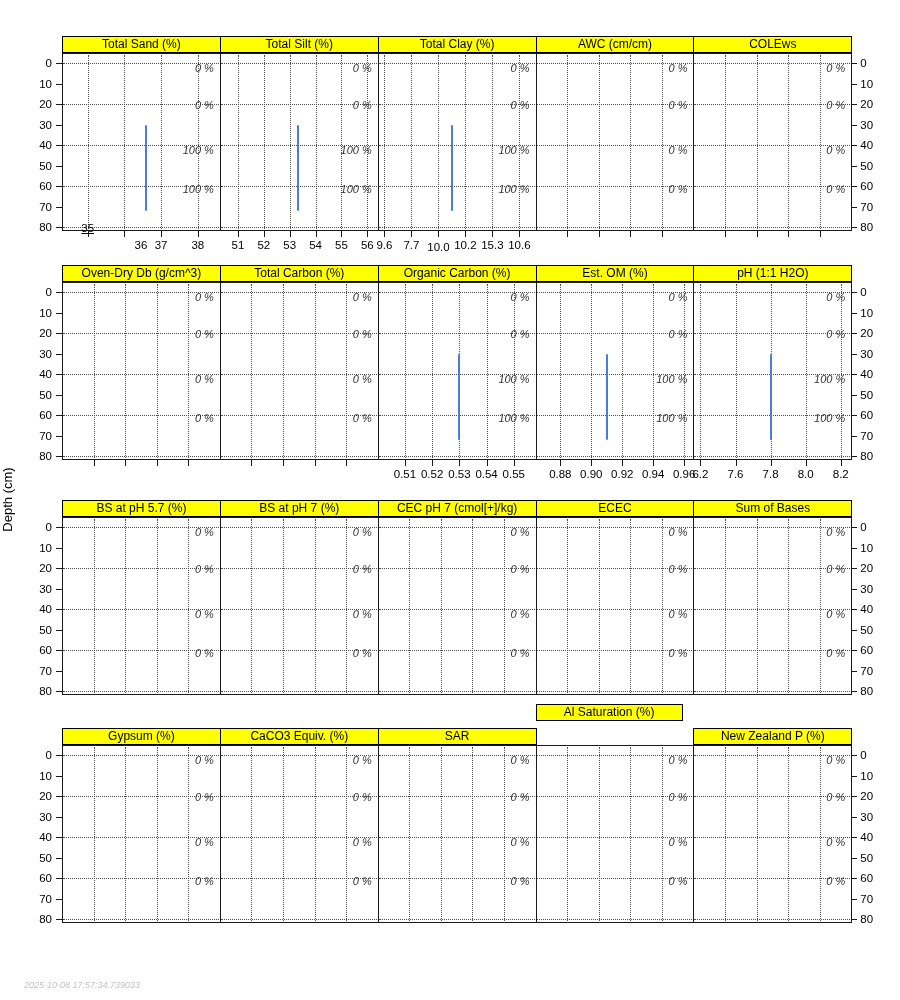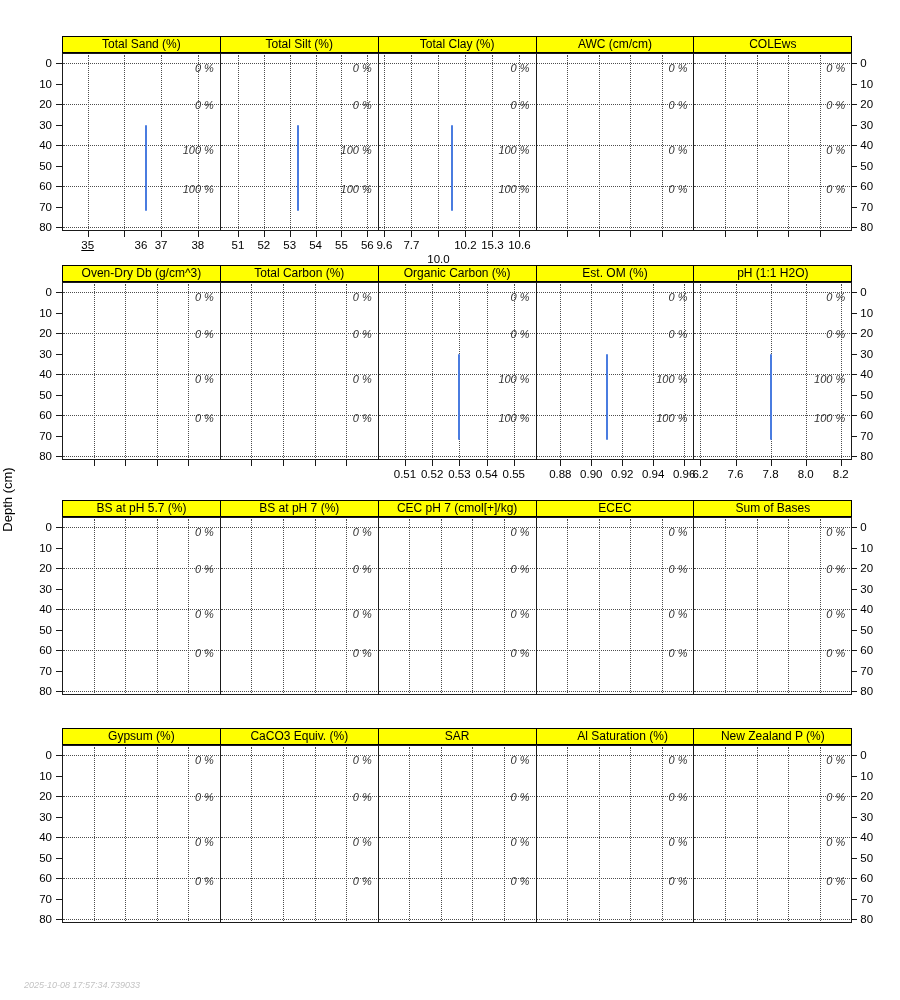--- a/index.html
+++ b/index.html
@@ -72,21 +72,21 @@
       <div class="hgrid" style="left: 63px; top: 63px; width: 155.86px;"></div>
       <div class="hgrid" style="left: 63px; top: 104px; width: 155.86px;"></div>
       <div class="hgrid" style="left: 63px; top: 145px; width: 155.86px;"></div>
       <div class="hgrid" style="left: 63px; top: 186px; width: 155.86px;"></div>
       <div class="hgrid" style="left: 63px; top: 227px; width: 155.86px;"></div>
       <div class="vgrid" style="left: 87.7px; top: 55px; height: 174px;"></div>
       <div class="vgrid" style="left: 124.41px; top: 55px; height: 174px;"></div>
       <div class="vgrid" style="left: 161.12px; top: 55px; height: 174px;"></div>
       <div class="vgrid" style="left: 197.83px; top: 55px; height: 174px;"></div>
       <div class="tick" style="left: 87.7px; top: 231px; width: 1px; height: 6px;"></div>
-      <div class="xlabel-text" style="left: 67.7px; top: 239px; text-decoration: underline;">35</div>
+      <div class="xlabel-text" style="left: 67.7px; top: 222px; text-decoration: underline;">35</div>
       <div class="tick" style="left: 124.41px; top: 231px; width: 1px; height: 6px;"></div>
       <div class="xlabel-text" style="left: 121px; top: 239px;">36</div>
       <div class="tick" style="left: 161.12px; top: 231px; width: 1px; height: 6px;"></div>
       <div class="xlabel-text" style="left: 141.12px; top: 239px;">37</div>
       <div class="tick" style="left: 197.83px; top: 231px; width: 1px; height: 6px;"></div>
       <div class="xlabel-text" style="left: 177.83px; top: 239px;">38</div>
       <div class="pct" style="left: 161.86px; top: 62.13px;">0 %</div>
       <div class="pct" style="left: 161.86px; top: 99.03px;">0 %</div>
       <div class="pct" style="left: 161.86px; top: 144.13px;">100 %</div>
       <div class="pct" style="left: 161.86px; top: 183.07px;">100 %</div>
@@ -132,21 +132,21 @@
       <div class="vgrid" style="left: 411.45px; top: 55px; height: 174px;"></div>
       <div class="vgrid" style="left: 438.44px; top: 55px; height: 174px;"></div>
       <div class="vgrid" style="left: 465.42px; top: 55px; height: 174px;"></div>
       <div class="vgrid" style="left: 492.4px; top: 55px; height: 174px;"></div>
       <div class="vgrid" style="left: 519.39px; top: 55px; height: 174px;"></div>
       <div class="tick" style="left: 384.47px; top: 231px; width: 1px; height: 6px;"></div>
       <div class="xlabel-text" style="left: 364.47px; top: 239px;">9.6</div>
       <div class="tick" style="left: 411.45px; top: 231px; width: 1px; height: 6px;"></div>
       <div class="xlabel-text" style="left: 391.45px; top: 239px;">7.7</div>
       <div class="tick" style="left: 438.44px; top: 231px; width: 1px; height: 6px;"></div>
-      <div class="xlabel-text" style="left: 418.44px; top: 241px; margin-top: 12px;">10.0</div>
+      <div class="xlabel-text" style="left: 418.44px; top: 241px;">10.0</div>
       <div class="tick" style="left: 465.42px; top: 231px; width: 1px; height: 6px;"></div>
       <div class="xlabel-text" style="left: 445.42px; top: 239px;">10.2</div>
       <div class="tick" style="left: 492.4px; top: 231px; width: 1px; height: 6px;"></div>
       <div class="xlabel-text" style="left: 472.4px; top: 239px;">15.3</div>
       <div class="tick" style="left: 519.39px; top: 231px; width: 1px; height: 6px;"></div>
       <div class="xlabel-text" style="left: 499.39px; top: 239px;">10.6</div>
       <div class="pct" style="left: 477.58px; top: 62.13px;">0 %</div>
       <div class="pct" style="left: 477.58px; top: 99.03px;">0 %</div>
       <div class="pct" style="left: 477.58px; top: 144.13px;">100 %</div>
       <div class="pct" style="left: 477.58px; top: 183.07px;">100 %</div>
@@ -529,21 +529,21 @@
       <div class="hgrid" style="left: 378.72px; top: 878px; width: 155.86px;"></div>
       <div class="hgrid" style="left: 378.72px; top: 919px; width: 155.86px;"></div>
       <div class="vgrid" style="left: 409.29px; top: 747px; height: 174px;"></div>
       <div class="vgrid" style="left: 440.86px; top: 747px; height: 174px;"></div>
       <div class="vgrid" style="left: 472.44px; top: 747px; height: 174px;"></div>
       <div class="vgrid" style="left: 504.01px; top: 747px; height: 174px;"></div>
       <div class="pct" style="left: 477.58px; top: 754.13px;">0 %</div>
       <div class="pct" style="left: 477.58px; top: 791.02px;">0 %</div>
       <div class="pct" style="left: 477.58px; top: 836.13px;">0 %</div>
       <div class="pct" style="left: 477.58px; top: 875.08px;">0 %</div>
-      <div class="strip" style="left: 535.58px; top: 728px; width: 174px; height: 17px;">Al Saturation (%)</div>
+      <div class="strip" style="left: 535.58px; top: 704px; width: 147px; height: 17px;">Al Saturation (%)</div>
       <div class="panel" style="left: 535.58px; top: 745px; width: 158.86px; height: 178px;"></div>
       <div class="hgrid" style="left: 536.58px; top: 755px; width: 155.86px;"></div>
       <div class="hgrid" style="left: 536.58px; top: 796px; width: 155.86px;"></div>
       <div class="hgrid" style="left: 536.58px; top: 837px; width: 155.86px;"></div>
       <div class="hgrid" style="left: 536.58px; top: 878px; width: 155.86px;"></div>
       <div class="hgrid" style="left: 536.58px; top: 919px; width: 155.86px;"></div>
       <div class="vgrid" style="left: 567.15px; top: 747px; height: 174px;"></div>
       <div class="vgrid" style="left: 598.72px; top: 747px; height: 174px;"></div>
       <div class="vgrid" style="left: 630.3px; top: 747px; height: 174px;"></div>
       <div class="vgrid" style="left: 661.87px; top: 747px; height: 174px;"></div>

